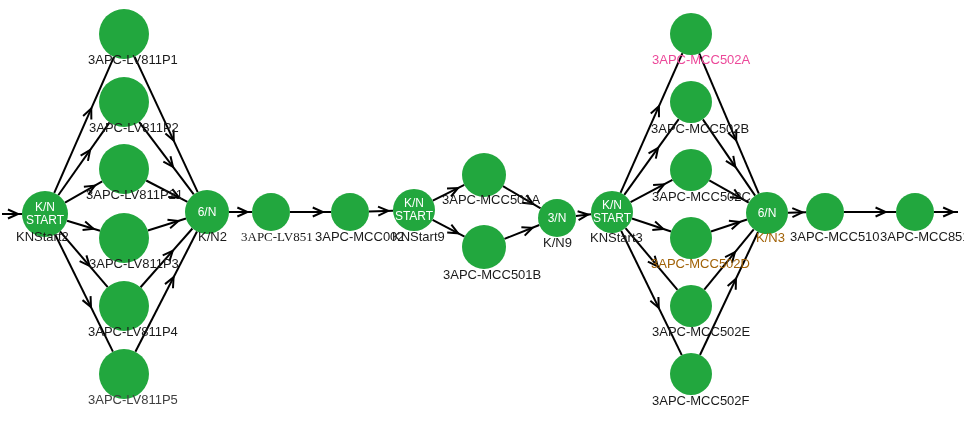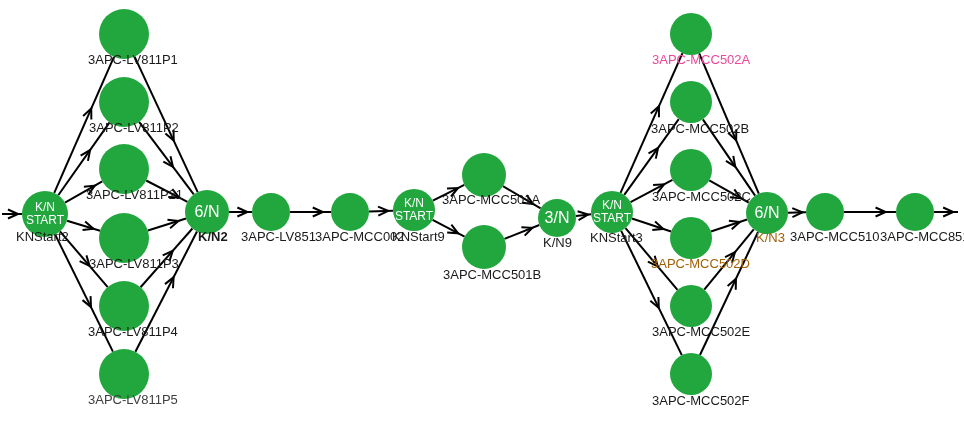--- a/index.html
+++ b/index.html
@@ -43,21 +43,21 @@
   }
   .node-inner-text {
     color: #ffffff;
     font-size: 12px;
     line-height: 13px;
     font-family: "Liberation Sans", sans-serif;
     white-space: pre-line;
     pointer-events: none;
   }
   .node-inner-text.big {
-    font-size: 16px;
+    font-size: 12px;
     line-height: 16px;
   }
   .node-label {
     position: absolute;
     color: #1a1a1a;
     font-size: 13px;
     line-height: 14px;
     white-space: nowrap;
     font-family: "Liberation Sans", sans-serif;
   }
@@ -154,23 +154,23 @@
       <div class="node-label" style="left: 86px; top: 188px; color: rgb(26, 26, 26);">3APC-LV811P21</div>
       <div class="node" style="left: 99px; top: 213px; width: 50px; height: 50px; background: rgb(34, 167, 62);"></div>
       <div class="node-label" style="left: 89px; top: 257px; color: rgb(26, 26, 26); text-align: center;">3APC-LV811P3</div>
       <div class="node" style="left: 99px; top: 281px; width: 50px; height: 50px; background: rgb(34, 167, 62);"></div>
       <div class="node-label" style="left: 88px; top: 325px; color: rgb(26, 26, 26);">3APC-LV811P4</div>
       <div class="node" style="left: 99px; top: 349px; width: 50px; height: 50px; background: rgb(34, 167, 62);"></div>
       <div class="node-label" style="left: 88px; top: 393px; color: #404040;">3APC-LV811P5</div>
       <div class="node" style="left: 185px; top: 190px; width: 44px; height: 44px; background: rgb(34, 167, 62);">
         <span class="node-inner-text big" style="color: rgb(255, 255, 255);">6/N</span>
       </div>
-      <div class="node-label" style="left: 198px; top: 230px; color: rgb(26, 26, 26); font-weight: bold;">K/N2</div>
+      <div class="node-label" style="left: 198px; top: 230px; color: rgb(26, 26, 26);">K/N2</div>
       <div class="node" style="left: 252px; top: 193px; width: 38px; height: 38px; background: rgb(34, 167, 62);"></div>
-      <div class="node-label" style="left: 241px; top: 230px; color: rgb(26, 26, 26);">3APC-LV851</div>
+      <div class="node-label" style="left: 241px; top: 230px; color: rgb(26, 26, 26); font-family: Liberation Serif, serif;">3APC-LV851</div>
       <div class="node" style="left: 331px; top: 193px; width: 38px; height: 38px; background: rgb(34, 167, 62);"></div>
       <div class="node-label" style="left: 315px; top: 230px; color: rgb(26, 26, 26);">3APC-MCC002</div>
       <div class="node" style="left: 393px; top: 189px; width: 42px; height: 42px; background: rgb(34, 167, 62);">
         <span class="node-inner-text" style="color: rgb(255, 255, 255);">K/N
 START</span>
       </div>
       <div class="node-label" style="left: 392px; top: 230px; color: rgb(26, 26, 26);">KNStart9</div>
       <div class="node" style="left: 462px; top: 153px; width: 44px; height: 44px; background: rgb(34, 167, 62);"></div>
       <div class="node-label" style="left: 442px; top: 193px; color: rgb(26, 26, 26);">3APC-MCC501A</div>
       <div class="node" style="left: 462px; top: 225px; width: 44px; height: 44px; background: rgb(34, 167, 62);"></div>

